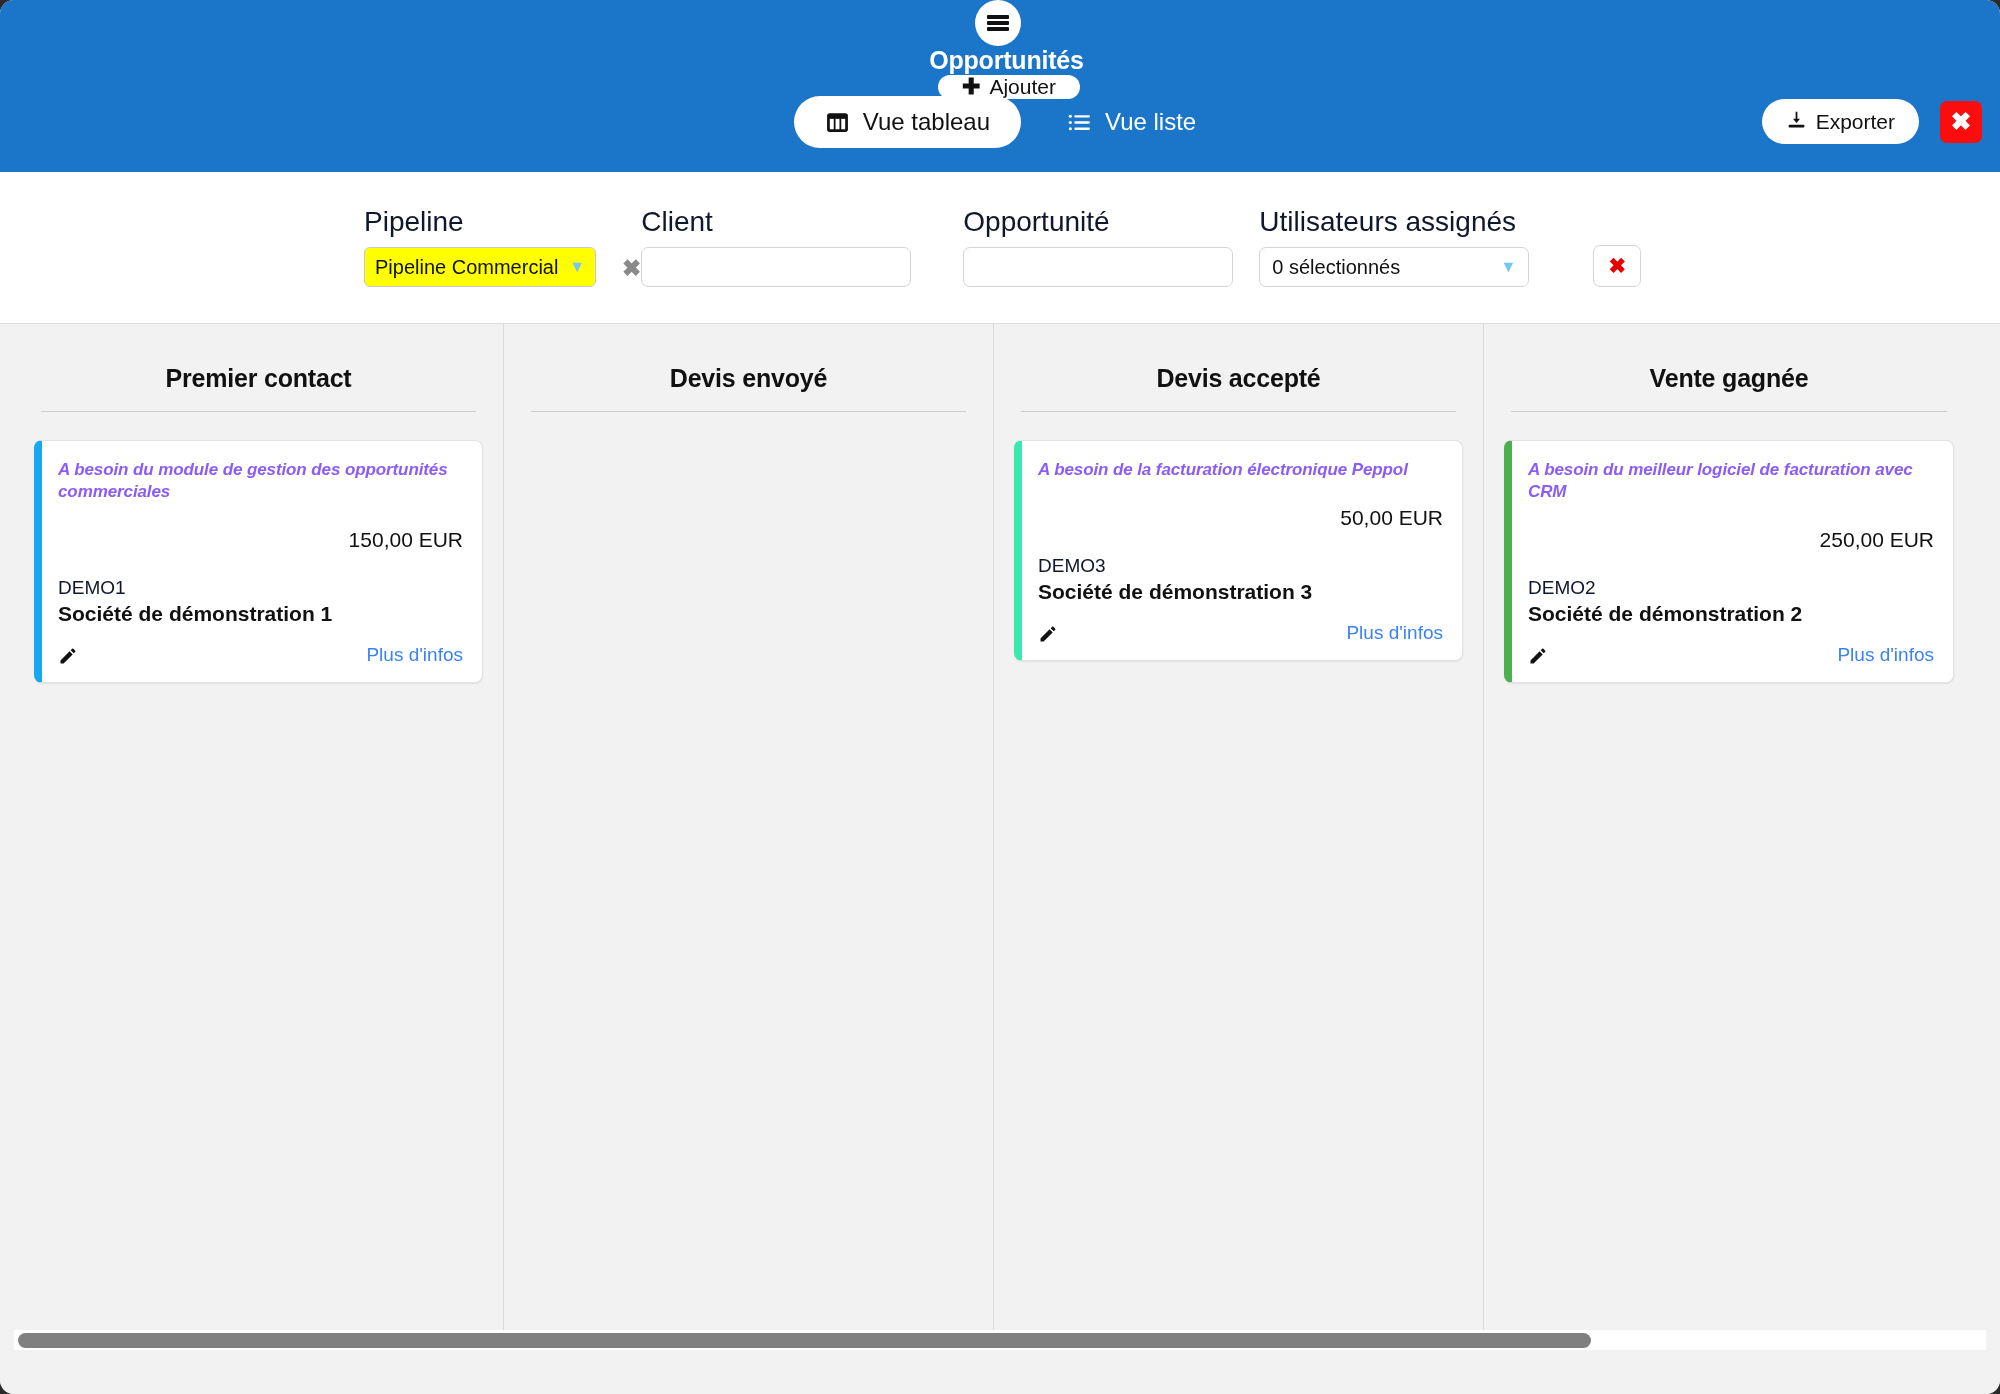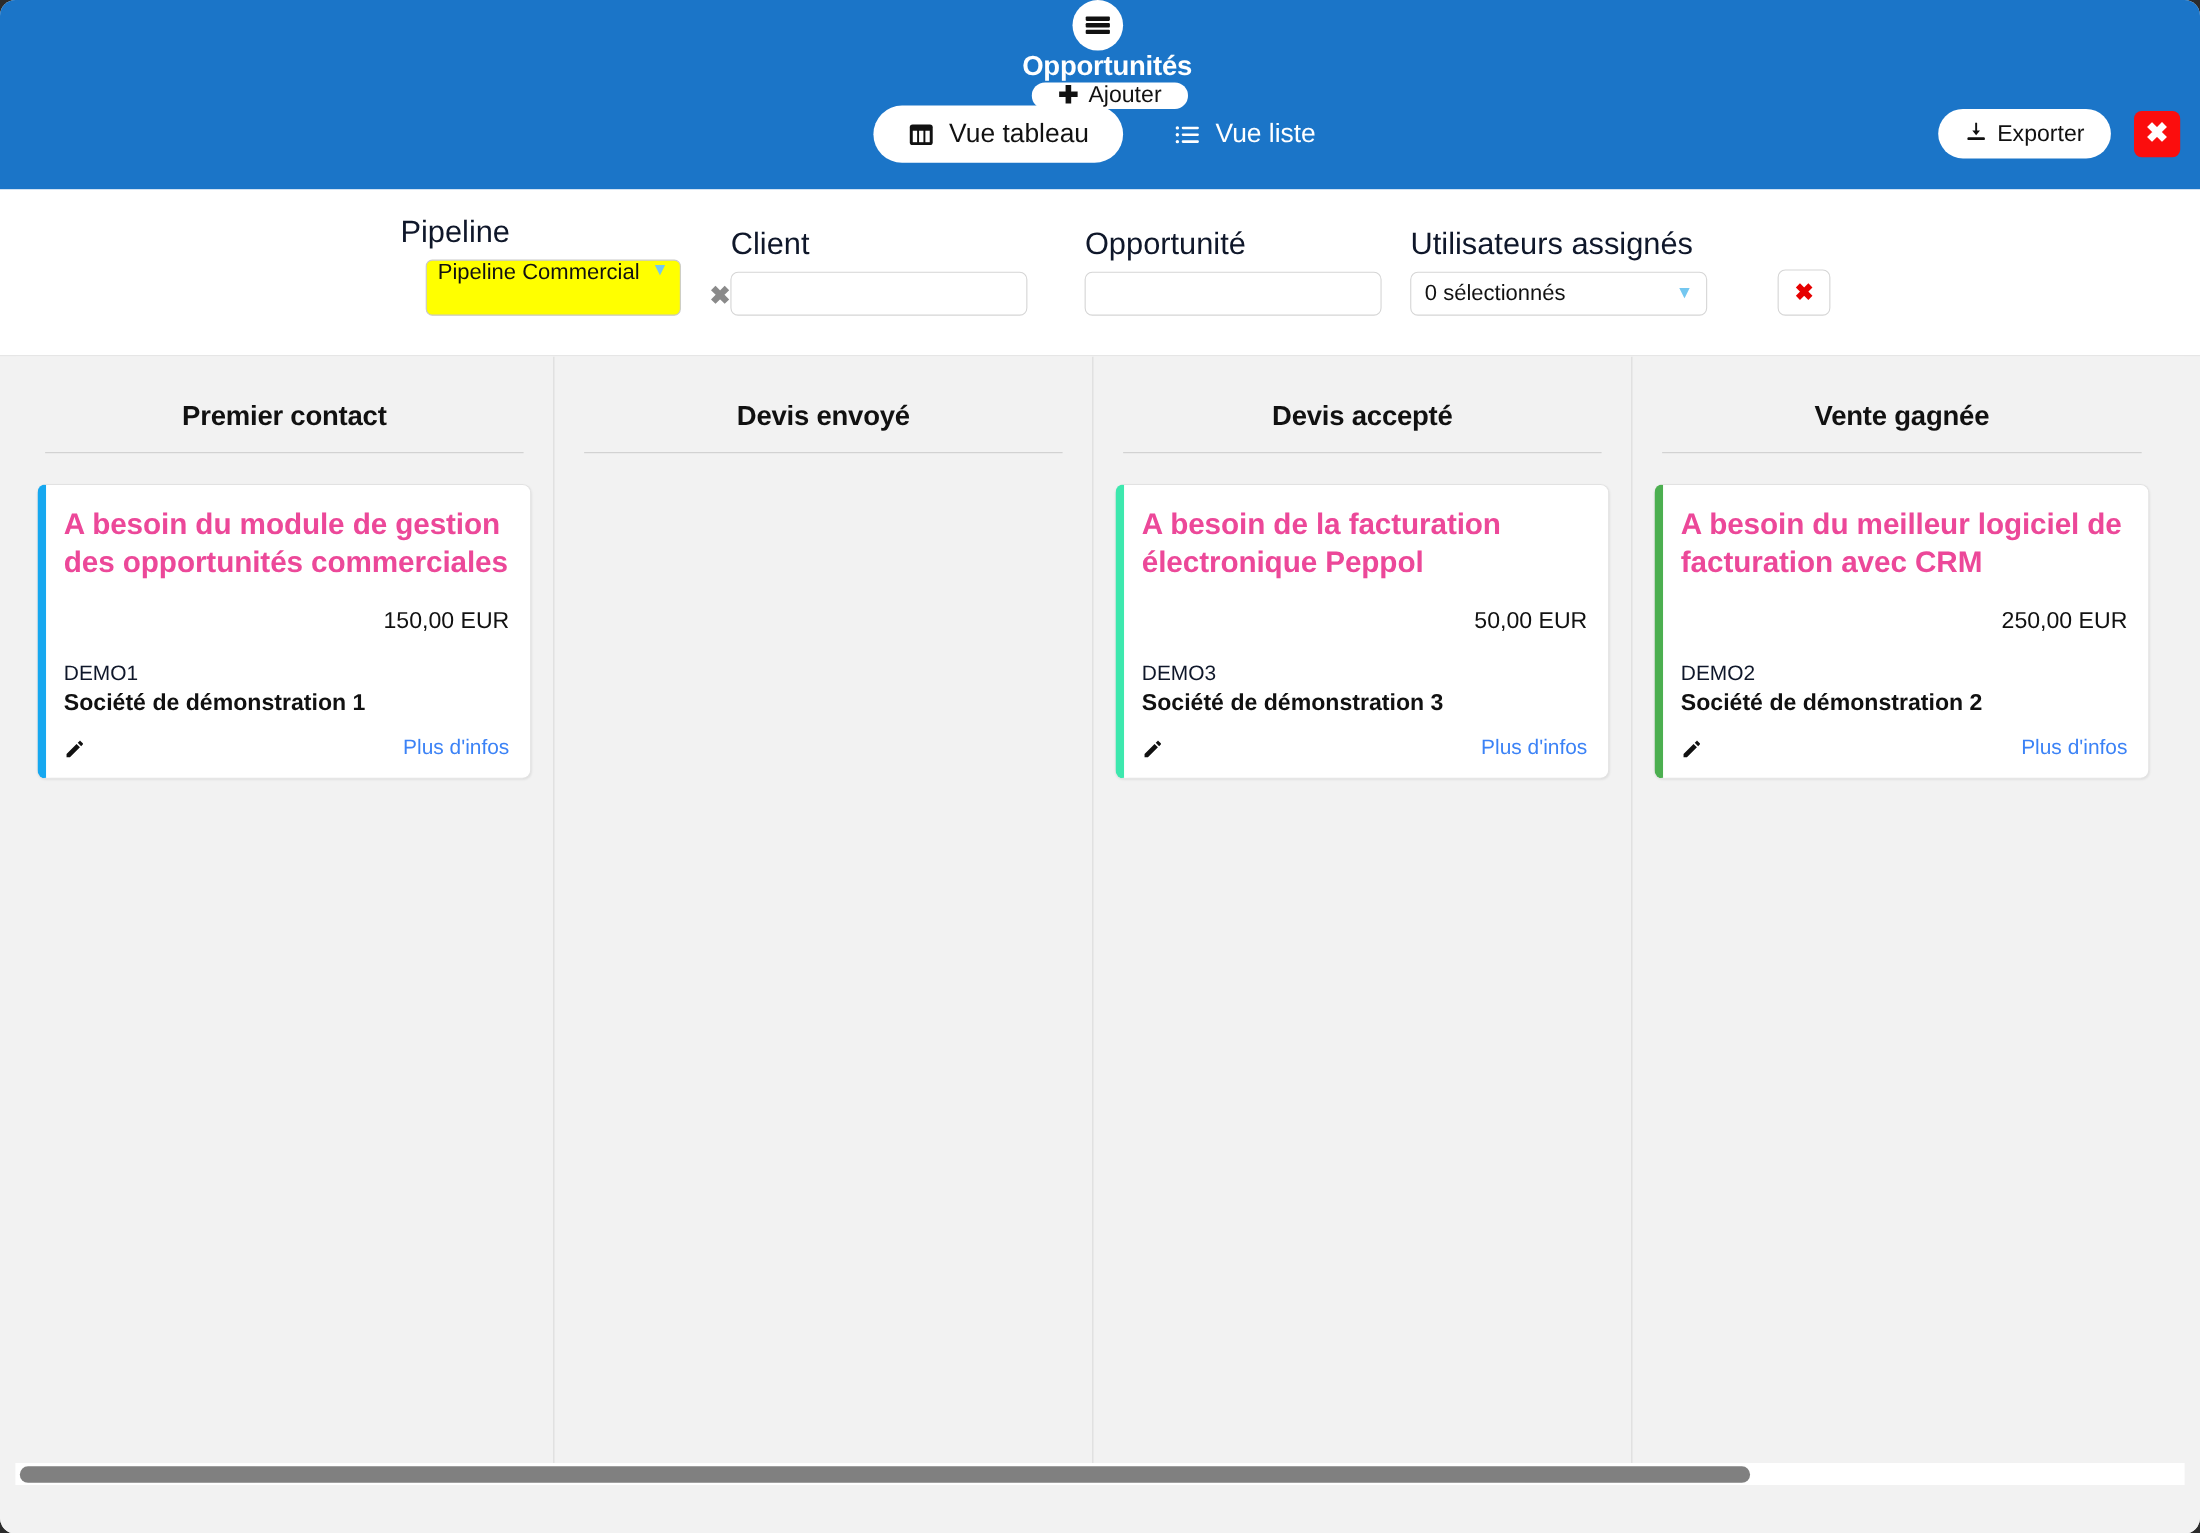--- a/index.html
+++ b/index.html
@@ -150,31 +150,31 @@
   .filter-group { display: flex; flex-direction: column; margin-right: 26px; }
   .filter-label {
     font-size: 28px;
     color: #0f172a;
     margin-bottom: 9px;
     white-space: nowrap;
   }
 
   .select-yellow {
     width: 232px;
-    height: 51px;
+    height: 40px;
     background: #ffff00;
     border: 1px solid #c9c9c9;
     border-radius: 6px;
     display: flex;
+    align-items: center;
     padding: 0 10px;
     font-size: 20px;
     color: #111;
     cursor: pointer;
     white-space: nowrap;
-    margin-left: 23px;
   }
   .select-yellow .val { flex: 1; }
   .chev { color: #74c7f0; font-size: 16px; margin-left: 6px; }
 
   .clear-x {
     font-size: 23px;
     color: #8a8a8a;
     font-weight: bold;
     margin: 0 0 7px 0;
     cursor: pointer;
@@ -272,25 +272,26 @@
     border: 1px solid #e2e2e2;
     border-radius: 8px;
     border-left-width: 8px;
     border-left-style: solid;
     padding: 18px 19px 16px 16px;
     box-shadow: 0 1px 2px rgba(0,0,0,0.07);
     margin: 0 2px;
   }
 
   .card-title {
-    font-size: 27px;
-    font-weight: bold;
-    color: #ec4899;
+    font-size: 17px;
+    font-weight: bold;
+    color: #8b5cf6;
     line-height: 1.28;
     letter-spacing: -0.1px;
+    font-style: italic;
   }
 
   .card-amount {
     text-align: right;
     font-size: 21px;
     color: #111;
     margin-top: 25px;
   }
 
   .card-ref {

